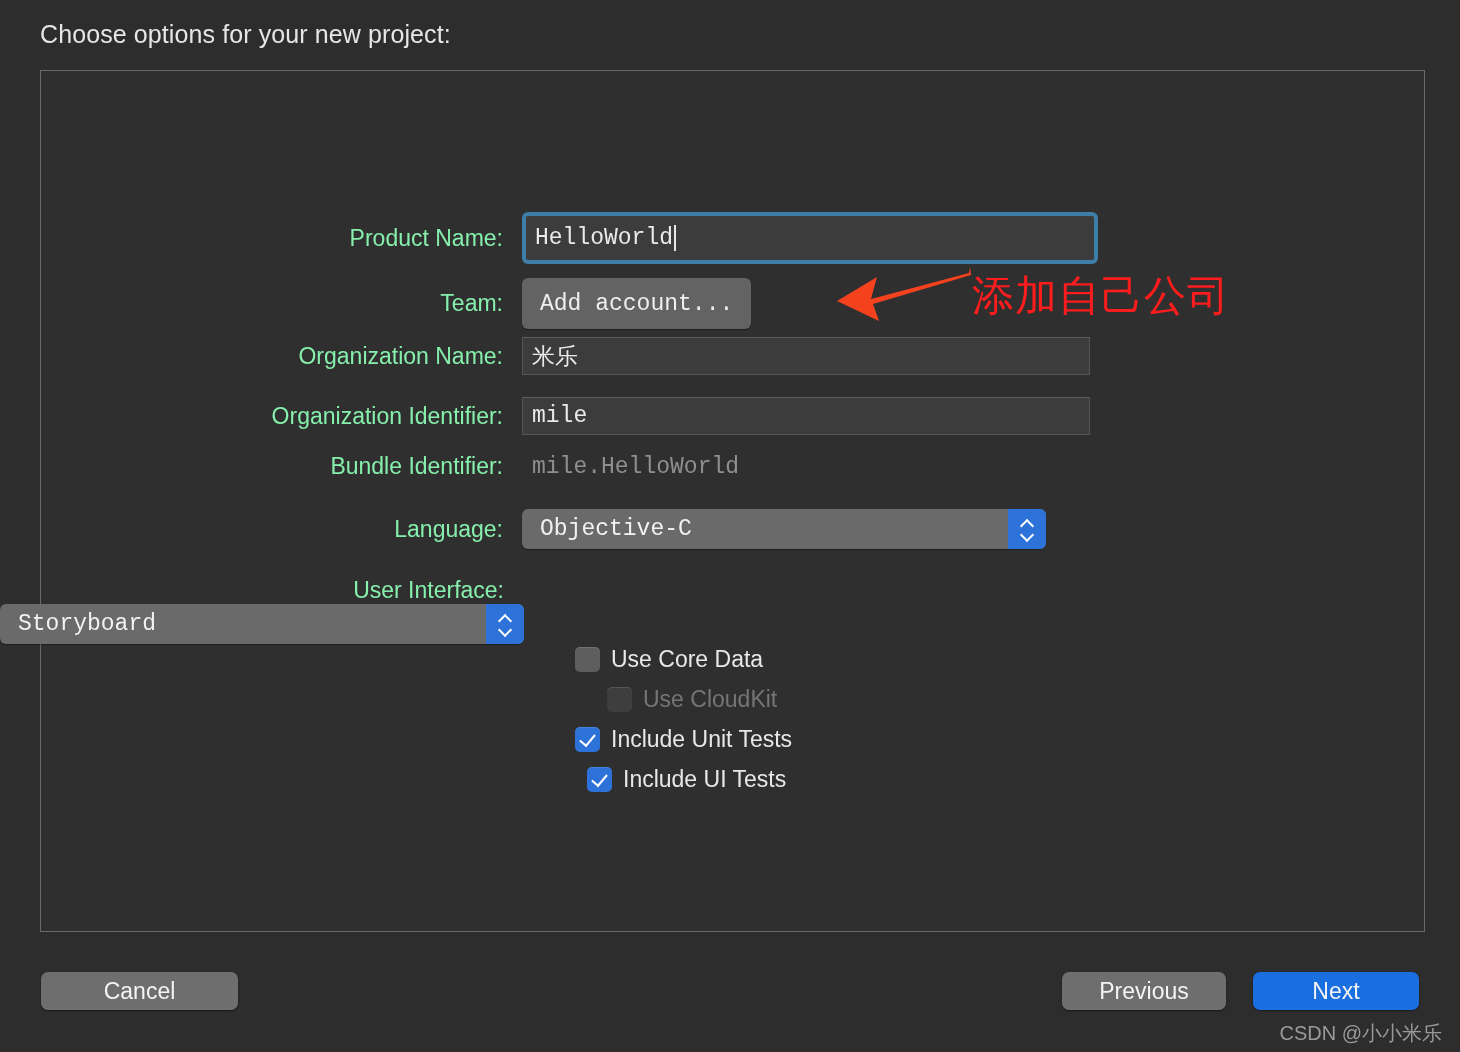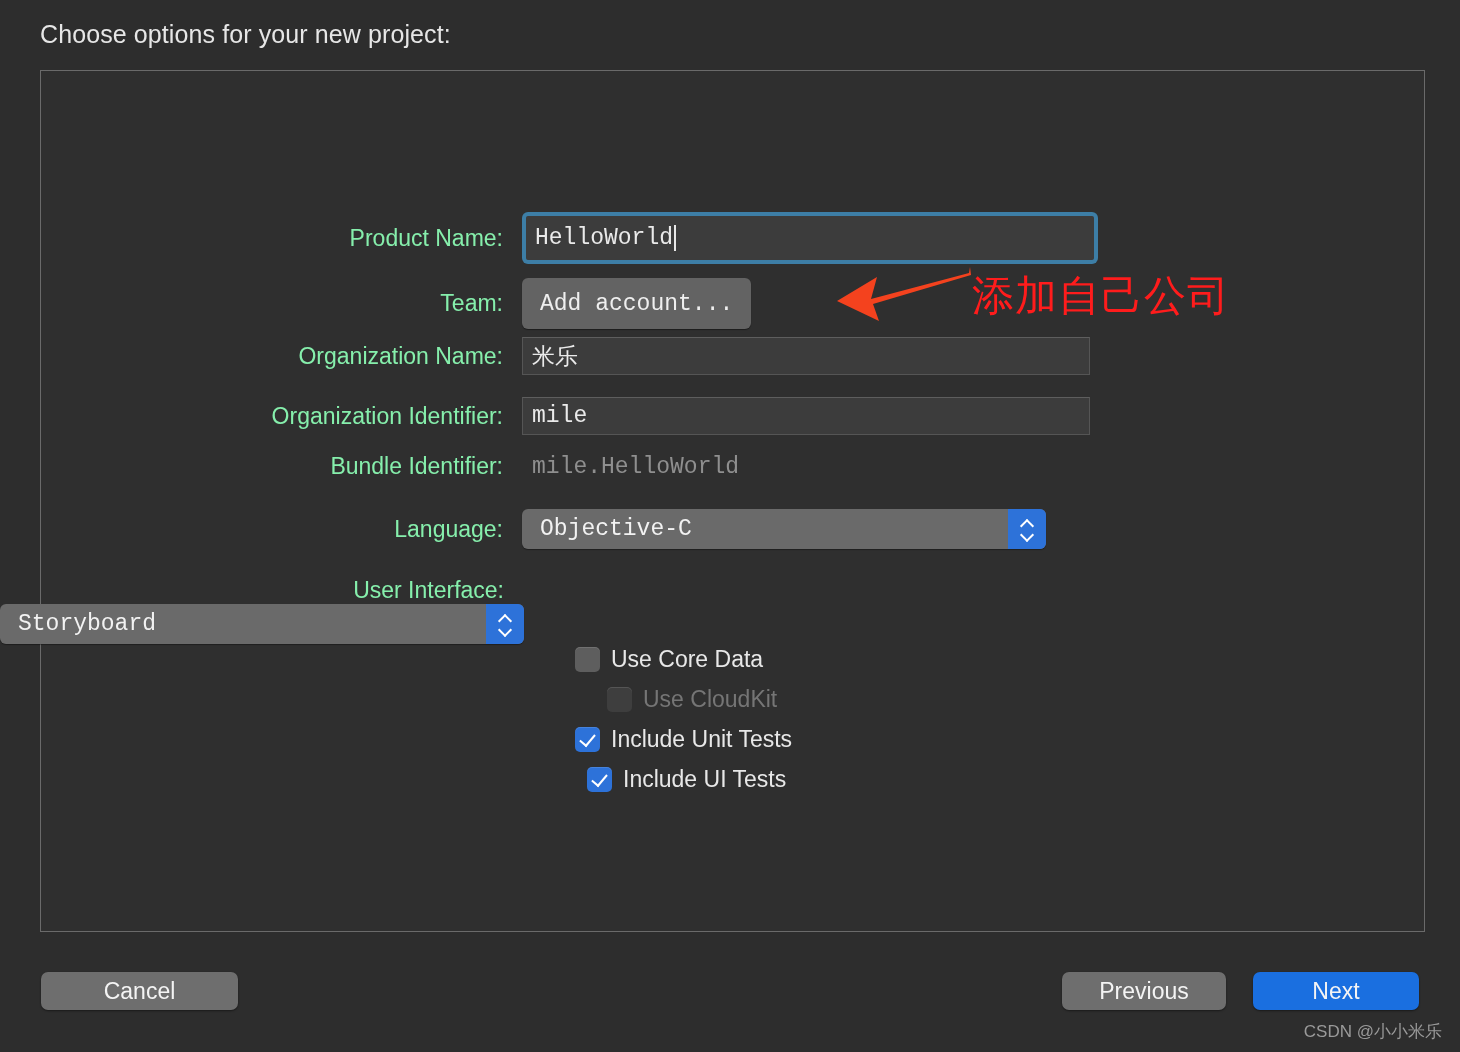--- a/index.html
+++ b/index.html
@@ -267,21 +267,21 @@
     top: 972px;
     width: 166px;
     background: #1a6fe0;
   }
 
   
   .watermark {
     position: absolute;
     right: 18px;
     top: 1020px;
-    font-size: 17px;
+    font-size: 20px;
     color: #9a9a9a;
     white-space: nowrap;
   }
 </style>
 </head>
 <body>
 
 <div id="root">
 
   <div class="heading">Choose options for your new project:</div>

